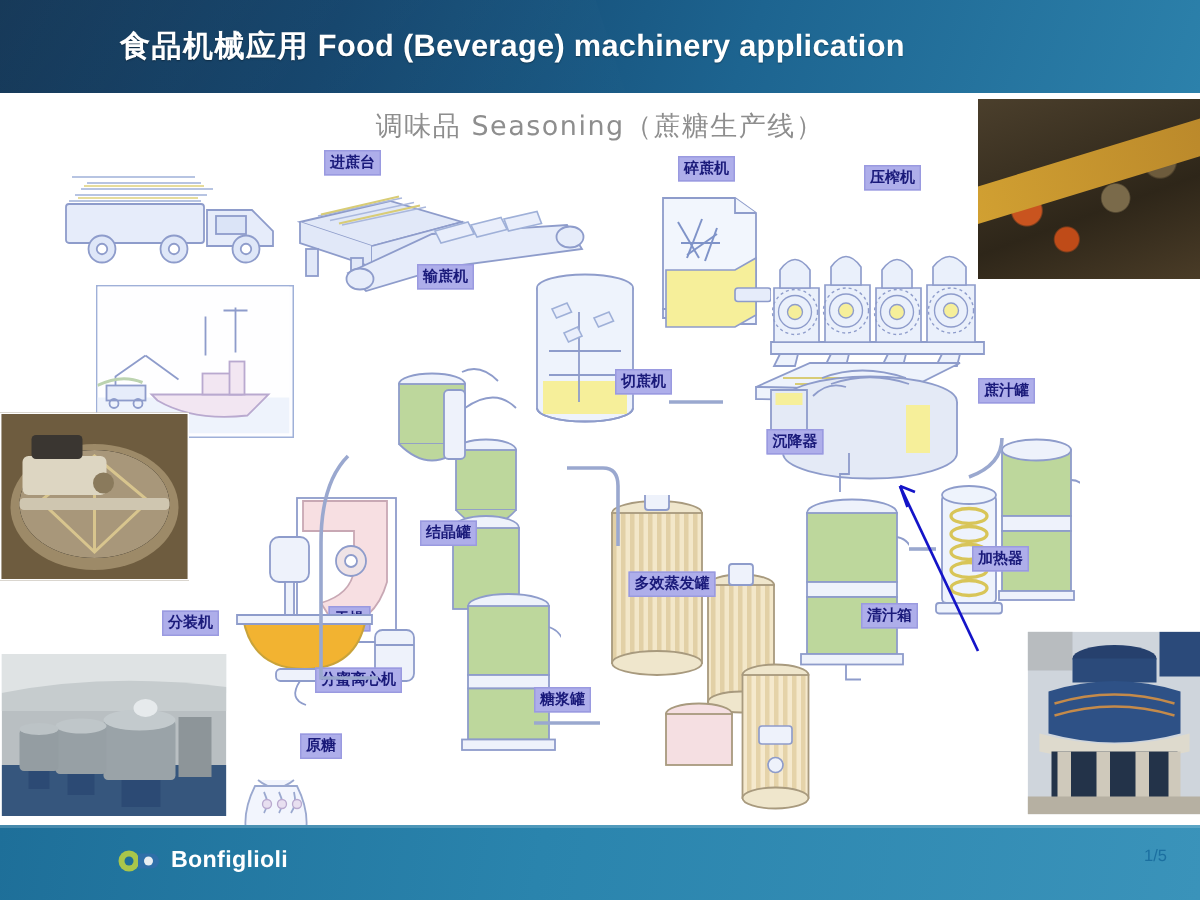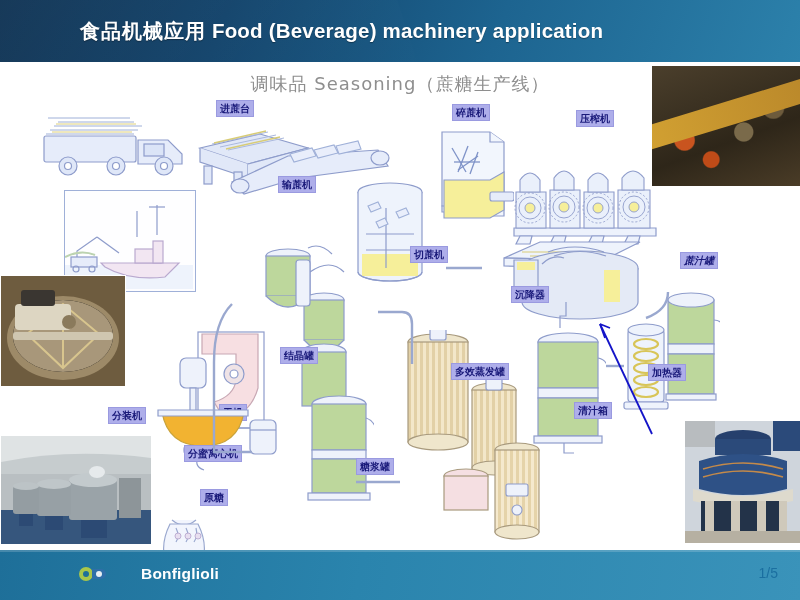--- a/index.html
+++ b/index.html
@@ -48,24 +48,24 @@
   }
   .footer:before{
     content:"";position:absolute;left:0;top:0;width:800px;height:2px;
     background:rgba(255,255,255,.18);
   }
   .brand{
     position:absolute;left:78px;top:12px;height:24px;display:flex;align-items:center;gap:6px;
   }
   .brand-logo{width:30px;height:16px;position:relative;}
   .brand-name{
-    color:#ffffff;font-size:15.5px;font-weight:bold;letter-spacing:.2px;margin-left:27px;
+    color:#ffffff;font-size:15.5px;font-weight:bold;letter-spacing:.2px;
   }
   .page-num{
-    position:absolute;right:22px;top:15px;color:#1b6fa0;font-size:14px;
+    position:absolute;right:22px;top:15px;color:#1b6fa0;font-size:11px;
   }
 
   
   .lbl{
     position:absolute;background:#aeaeea;color:#1a1a7a;
     font-size:10px;line-height:13px;padding:1px 3px;white-space:nowrap;
     font-family:"DejaVu Sans","Liberation Sans",sans-serif;font-weight:bold;
     border:1px solid #9a9ae0;
   }
   .ph{position:absolute;overflow:hidden;border:1px solid #ffffff;}
@@ -308,21 +308,21 @@
         <g stroke="#8e9ccb" stroke-width="1.2">
           <rect x="6" y="10" width="46" height="44" fill="#bdd79c"></rect>
           <rect x="6" y="54" width="46" height="10" fill="#eef2fb"></rect>
           <rect x="6" y="64" width="46" height="40" fill="#bdd79c"></rect>
           <ellipse cx="29" cy="10" rx="23" ry="7" fill="#eef2fb"></ellipse>
           <rect x="4" y="104" width="50" height="6" fill="#eef2fb"></rect>
           <path d="M52 30 q12 0 12 20 v40" fill="none"></path>
         </g>
       </svg>
     </div>
-    <div class="lbl" style="left:680px;top:190px;font-style:italic;">蔗汁罐</div>
+    <div class="lbl" style="left:652px;top:190px;">蔗汁罐</div>
 
     <div class="sk" style="left:622px;top:258px;width:48px;height:96px;">
       <svg width="48" height="96" viewBox="0 0 48 96">
         <g stroke="#8e9ccb" stroke-width="1.2" fill="#eef3fc">
           <rect x="6" y="10" width="36" height="72" rx="3"></rect>
           <ellipse cx="24" cy="10" rx="18" ry="6"></ellipse>
           <rect x="2" y="82" width="44" height="7" rx="2"></rect>
         </g>
         <g stroke="#d8c558" stroke-width="2.2" fill="none">
           <ellipse cx="24" cy="24" rx="12" ry="5"></ellipse>
@@ -386,21 +386,21 @@
           <ellipse cx="98" cy="138" rx="22" ry="7" fill="#efe6cc"></ellipse>
           <ellipse cx="70" cy="146" rx="22" ry="7" fill="#f5dfe2"></ellipse>
           <rect x="48" y="146" width="44" height="34" fill="#f5dfe2"></rect>
         </g>
         <g stroke="#8e9ccb" stroke-width="1.2" fill="#eef2fb">
           <rect x="34" y="-2" width="16" height="12" rx="2"></rect>
           <rect x="90" y="46" width="16" height="14" rx="2"></rect>
         </g>
       </svg>
     </div>
-    <div class="lbl" style="left:419px;top:301px;margin-left:32px;">多效蒸发罐</div>
+    <div class="lbl" style="left:419px;top:319px;">多效蒸发罐</div>
 
     <div class="sk" style="left:304px;top:330px;width:70px;height:120px;">
       <svg width="70" height="120" viewBox="0 0 70 120">
         <g stroke="#8e9ccb" stroke-width="1.2">
           <ellipse cx="35" cy="12" rx="27" ry="8" fill="#eef2fb"></ellipse>
           <rect x="8" y="12" width="54" height="46" fill="#bdd79c"></rect>
           <rect x="8" y="58" width="54" height="9" fill="#eef2fb"></rect>
           <rect x="8" y="67" width="54" height="34" fill="#bdd79c"></rect>
           <rect x="4" y="101" width="62" height="7" fill="#eef2fb"></rect>
           <path d="M62 26 q12 4 12 24" fill="none"></path>
@@ -444,21 +444,21 @@
     <div class="lbl" style="left:108px;top:345px;">分装机</div>
 
     <div class="sk" style="left:246px;top:352px;width:34px;height:46px;">
       <svg width="34" height="46" viewBox="0 0 34 46">
         <g stroke="#8e9ccb" stroke-width="1.2" fill="#eef2fb">
           <rect x="4" y="6" width="26" height="34" rx="5"></rect>
           <path d="M4 16 h26"></path>
         </g>
       </svg>
     </div>
-    <div class="lbl" style="left:184px;top:383px;">分蜜离心机</div>
+    <div class="lbl" style="left:210px;top:383px;">分蜜离心机</div>
 
     <div class="sk" style="left:158px;top:452px;width:54px;height:58px;">
       <svg width="54" height="58" viewBox="0 0 54 58">
         <g stroke="#9aa8cf" stroke-width="1.2" fill="#f2f5fd">
           <path d="M14 6 q12 10 24 0"></path>
           <path d="M12 10 q-8 16 -6 30 q2 14 20 14 q18 0 20 -14 q2 -14 -6 -30z"></path>
           <path d="M18 14 q4 8 0 14"></path>
             <path d="M28 14 q4 8 0 14"></path>
             <path d="M38 14 q2 8 -2 14"></path>
         </g>

